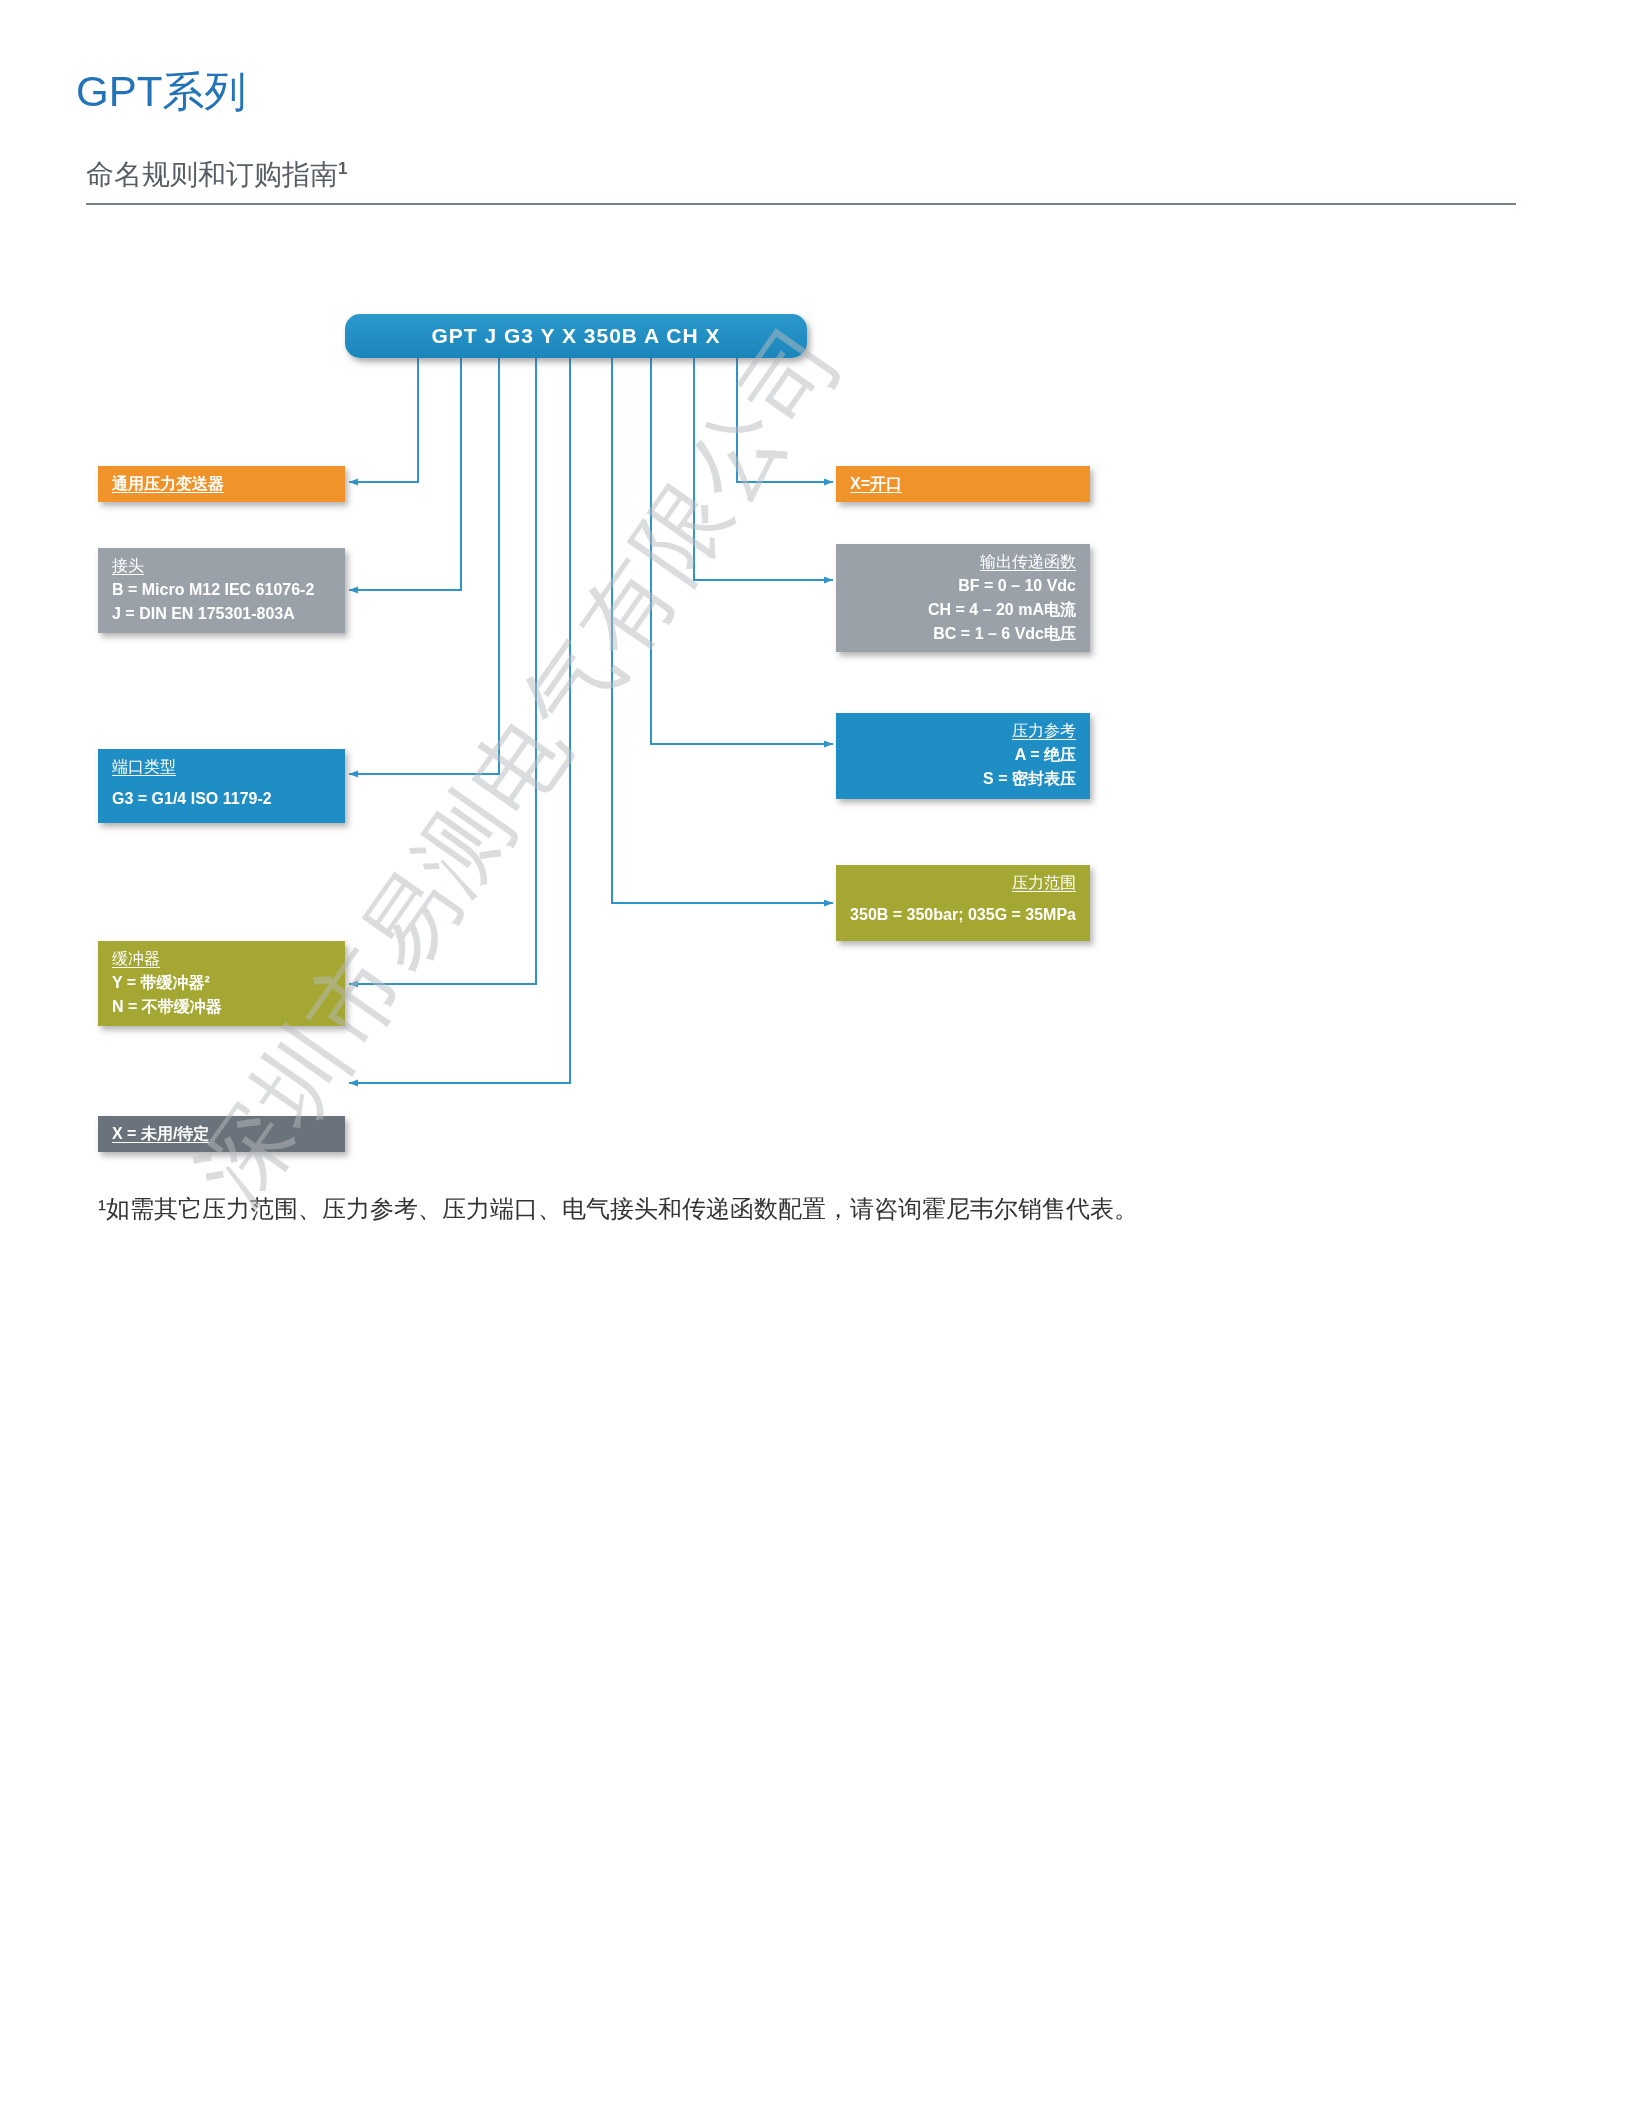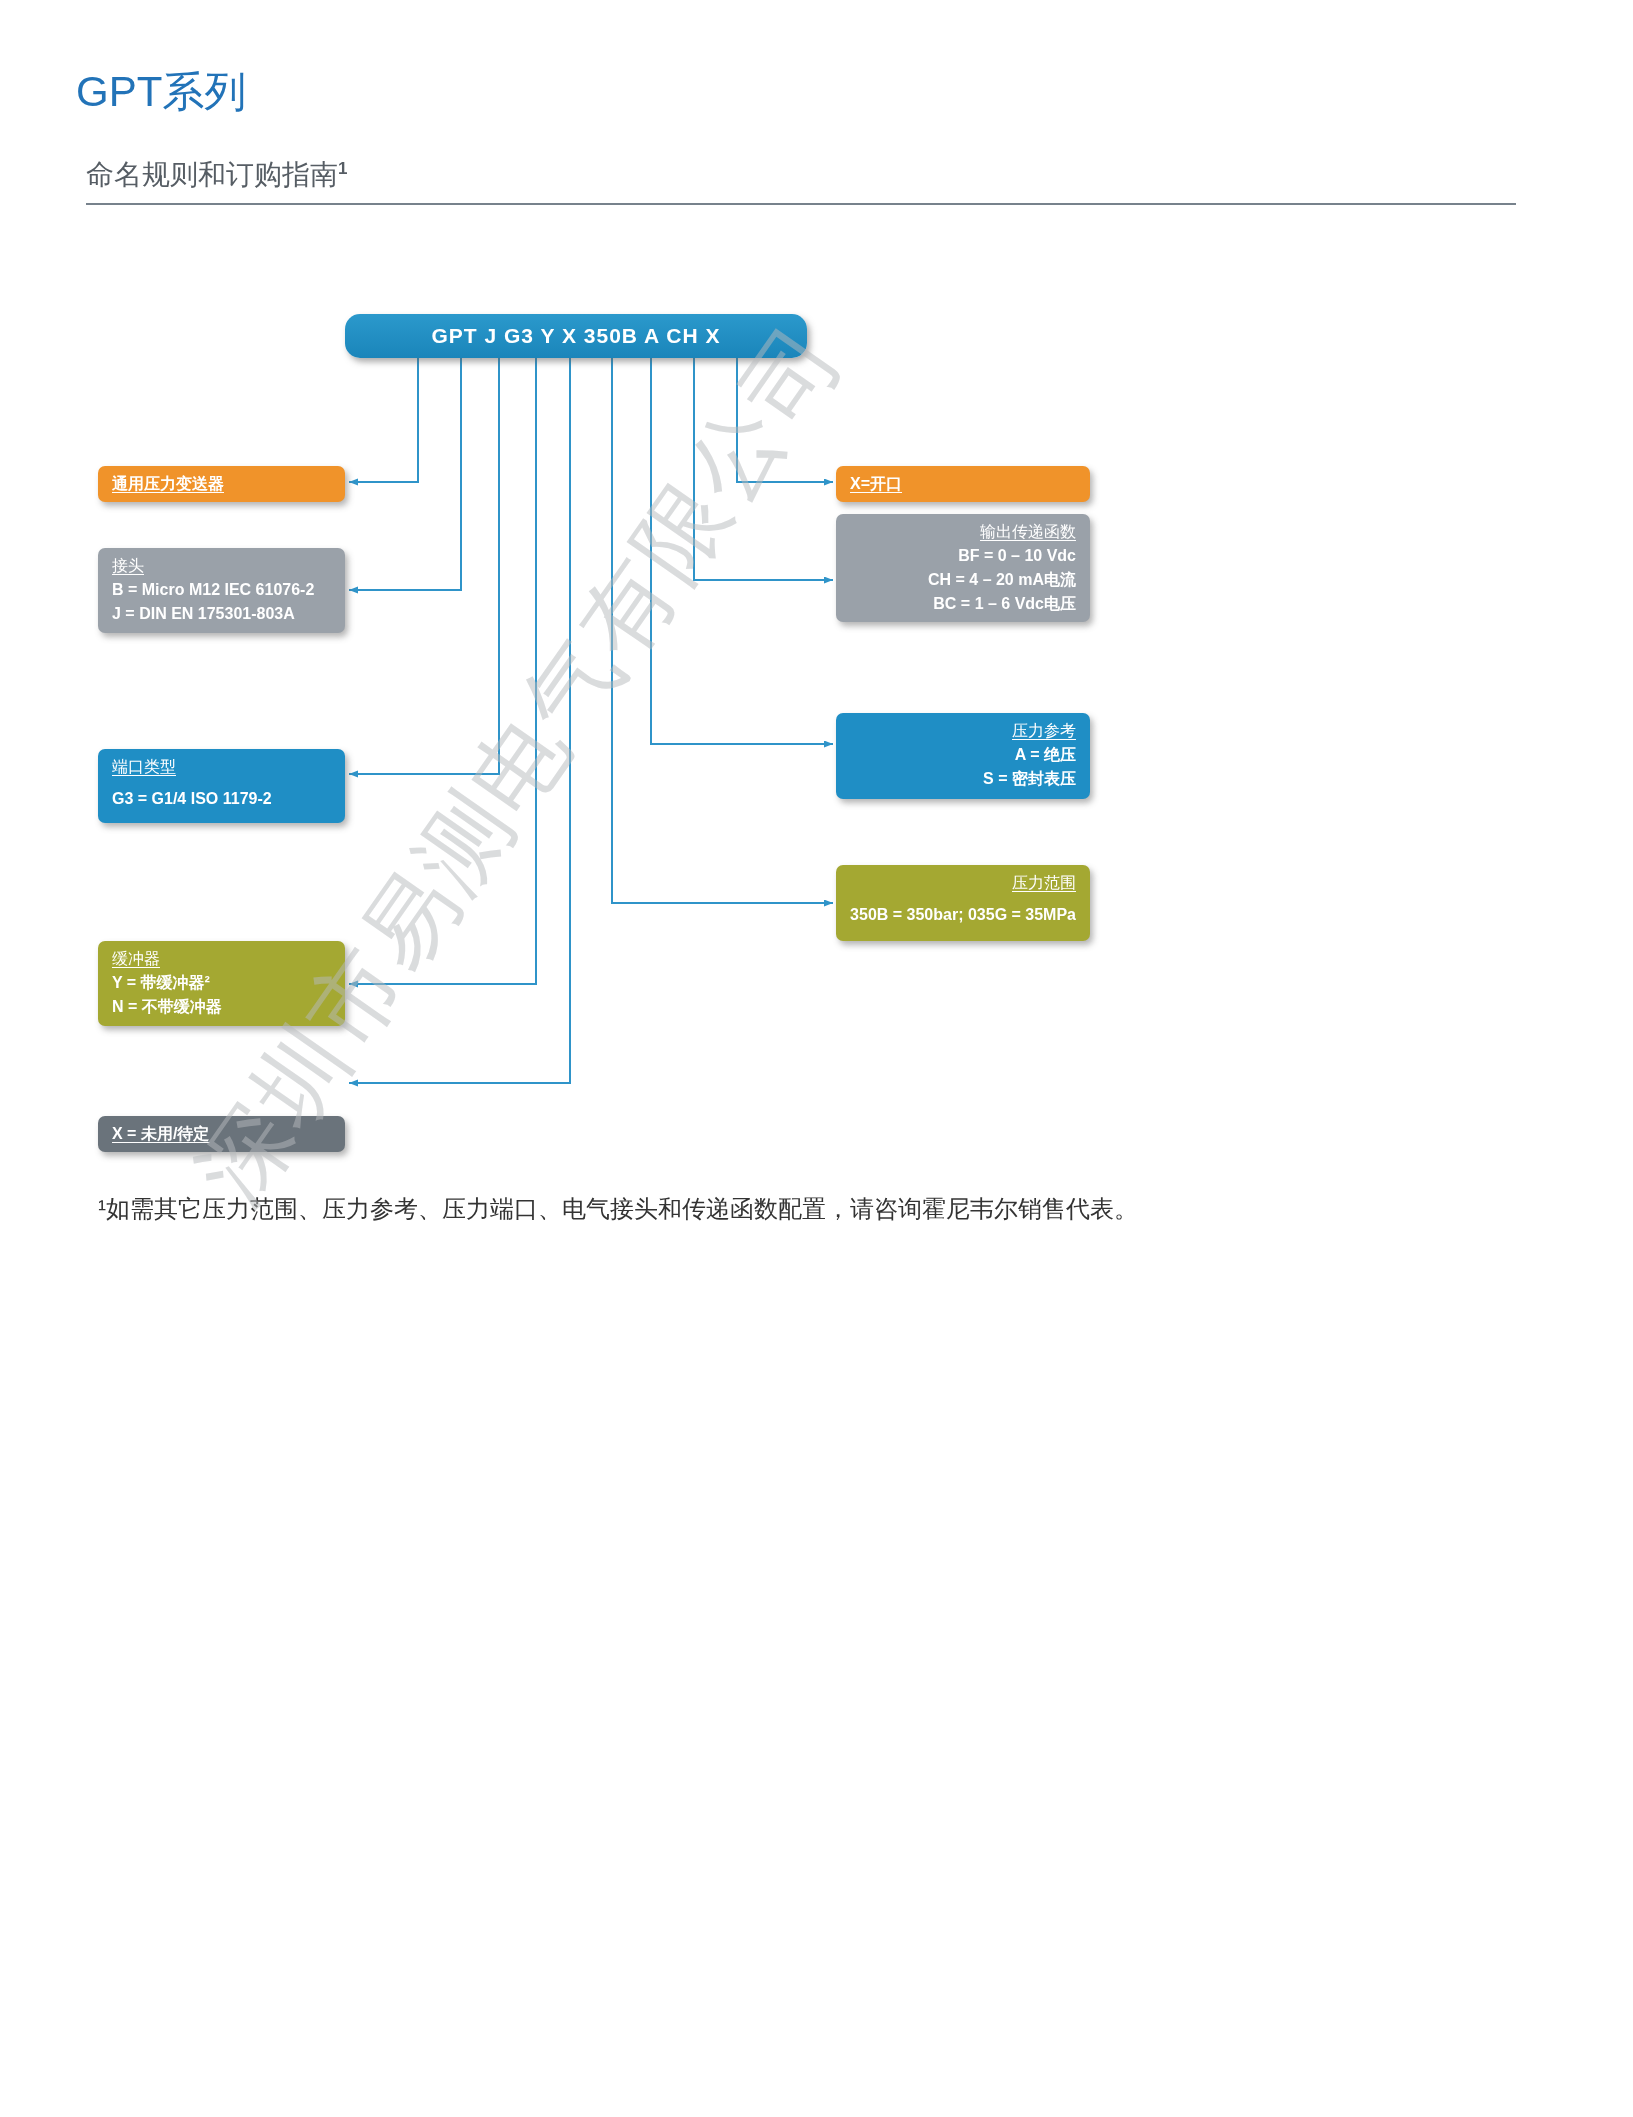--- a/index.html
+++ b/index.html
@@ -13,21 +13,21 @@
   .series-title{position:absolute;left:76px;top:64px;font-size:42px;font-weight:400;color:var(--title-blue);}
   .section-title{position:absolute;left:86px;top:156px;font-size:28px;color:#565d64;}
   .section-title sup{font-size:17px;font-weight:700;}
   .rule{position:absolute;left:86px;top:203px;width:1467px;height:2px;background:#77828c;}
 
   .pn-box{position:absolute;left:345px;top:314px;width:462px;height:44px;
     background:linear-gradient(180deg,#2b99cc,#1a85ba);border-radius:15px;color:#fff;
     font-weight:700;font-size:21px;letter-spacing:1px;display:flex;align-items:center;
     justify-content:center;box-shadow:3px 4px 6px rgba(90,90,90,.5);z-index:4;}
 
-  .box{position:absolute;border-radius:7px;color:#fff;padding:6px 14px;
+  .box{position:absolute;border-radius:0;color:#fff;padding:6px 14px;
     box-shadow:3px 4px 6px rgba(90,90,90,.45);z-index:4;font-size:16px;line-height:24px;}
   .box.left{left:98px;width:247px;}
   .box.right{left:836px;width:254px;text-align:right;}
   .box-title{text-decoration:underline;text-underline-offset:3px;font-weight:400;white-space:nowrap;}
   .box.single{display:flex;align-items:center;}
   .box.single .box-title{font-weight:700;}
   .box-line{font-weight:700;white-space:nowrap;}
   .bg-orange{background:var(--orange);} .bg-gray{background:var(--gray);}
   .bg-blue{background:var(--blue);margin-top:12px;} .bg-olive{background:var(--olive);}
   .bg-dark{background:var(--dark-gray);}
@@ -102,21 +102,21 @@
   </div>
 
   <div class="box left single bg-dark" style="top:1116px;min-height:35px;">
     <div class="box-title">X = 未用/待定</div>
   </div>
 
   <div class="box right single bg-orange" style="top:466px;min-height:31px;">
     <div class="box-title">X=开口</div>
   </div>
 
-  <div class="box right bg-gray" style="top:514px;min-height:108px;padding-left:31px;">
+  <div class="box right bg-gray" style="top:544px;min-height:108px;padding-left:31px;">
     <div class="box-title">输出传递函数</div>
     <div class="box-lines">
         <div class="box-line">BF = 0 – 10 Vdc</div>
         <div class="box-line">CH = 4 – 20 mA电流</div>
         <div class="box-line">BC = 1 – 6 Vdc电压</div>
       </div>
   </div>
 
   <div class="box right bg-blue" style="top:701px;min-height:86px;">
     <div class="box-title">压力参考</div>

